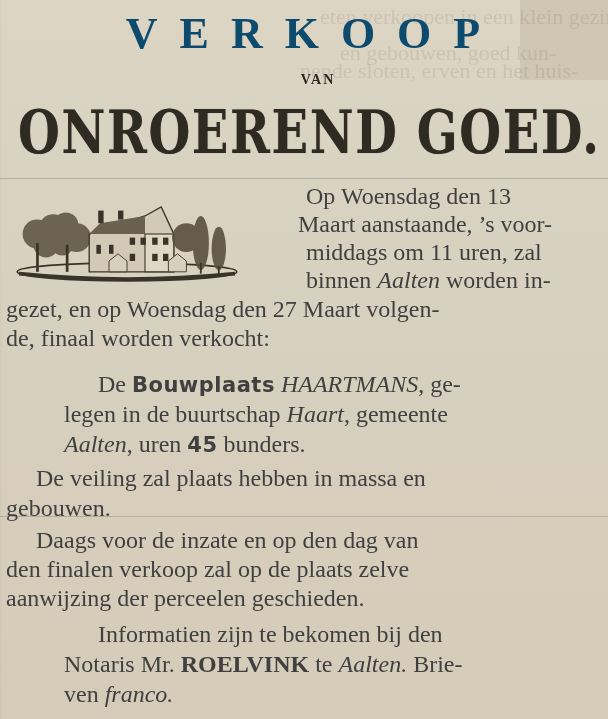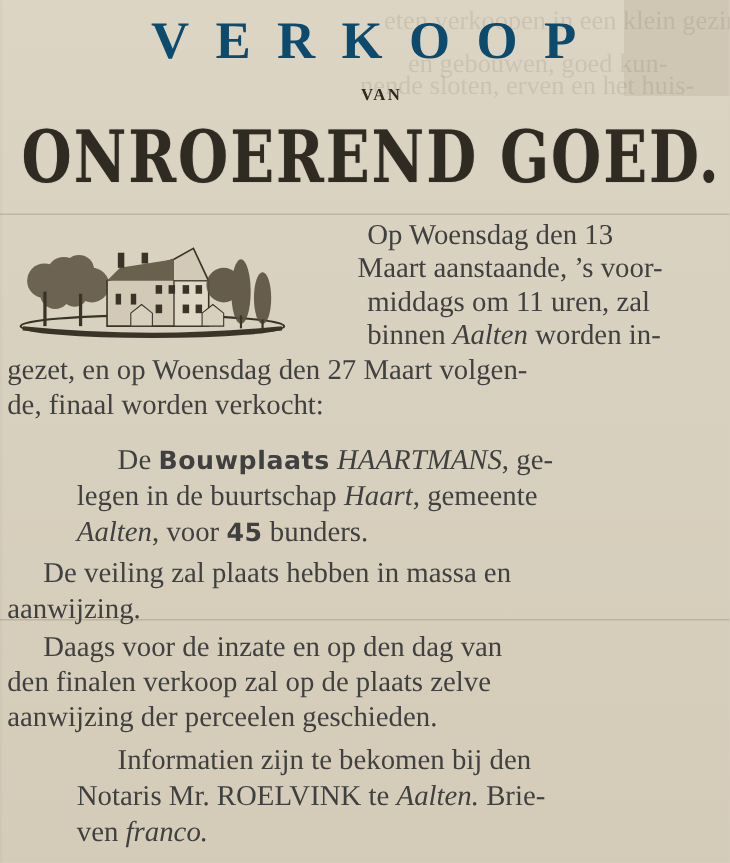--- a/index.html
+++ b/index.html
@@ -47,21 +47,21 @@
 
     .illus { position: absolute; left: 6px; top: 198px; width: 242px; height: 90px; }
 
     .line {
       position: absolute; font-family: "Liberation Serif", serif;
       font-size: 24px; color: #404040; white-space: nowrap;
       line-height: 28px;
     }
     .just { display: flex; justify-content: space-between; }
     i { font-style: italic; }
-    .bold { font-weight: normal; margin-top: 24px; }
+    .bold { font-weight: bold; margin-top: 24px; }
     .black { font-family: "DejaVu Sans", sans-serif; font-weight: bold; font-size: 21px; letter-spacing: 0.5px; }
   </style>
 </head>
 <body>
 
 <div class="paper"></div>
 <div class="patch"></div>
 <div class="ghost" style="left:320px;top:4px;">eten verkoopen in een klein gezin</div>
 <div class="ghost" style="left:340px;top:40px;">en gebouwen, goed kun-</div>
 <div class="ghost" style="left:300px;top:58px;">nende sloten, erven en het huis-</div>
@@ -123,25 +123,25 @@
 <div class="line" style="left:6px;top:295px;">gezet, en op Woensdag den 27 Maart volgen-</div>
 <div class="line" style="left:6px;top:324px;">de, finaal worden verkocht:</div>
 
 <div class="line" style="left:98px;top:370px;">
   <span>De </span><span class="black">Bouwplaats</span><span> </span><i>HAARTMANS</i><span>, ge-</span>
 </div>
 <div class="line" style="left:64px;top:400px;">
   <span>legen in de buurtschap </span><i>Haart</i><span>, gemeente</span>
 </div>
 <div class="line" style="left:64px;top:430px;">
-  <i>Aalten</i><span>, voor </span><span class="black">45</span><span> bunders.</span>
+  <i>Aalten</i><span>, uren </span><span class="black">45</span><span> bunders.</span>
 </div>
 
 <div class="line" style="left:36px;top:464px;">De veiling zal plaats hebben in massa en</div>
-<div class="line" style="left:6px;top:494px;">aanwijzing.</div>
+<div class="line" style="left:6px;top:494px;">gebouwen.</div>
 
 <div class="line" style="left:36px;top:526px;text-align:center;">Daags voor de inzate en op den dag van</div>
 <div class="line" style="left:6px;top:555px;">den finalen verkoop zal op de plaats zelve</div>
 <div class="line" style="left:6px;top:584px;">aanwijzing der perceelen geschieden.</div>
 
 <div class="line" style="left:98px;top:620px;">Informatien zijn te bekomen bij den</div>
 <div class="line" style="left:64px;top:650px;">
   <span>Notaris Mr. </span><span class="bold">ROELVINK</span><span> te </span><i>Aalten.</i><span> Brie-</span>
 </div>
 <div class="line" style="left:64px;top:680px;">

